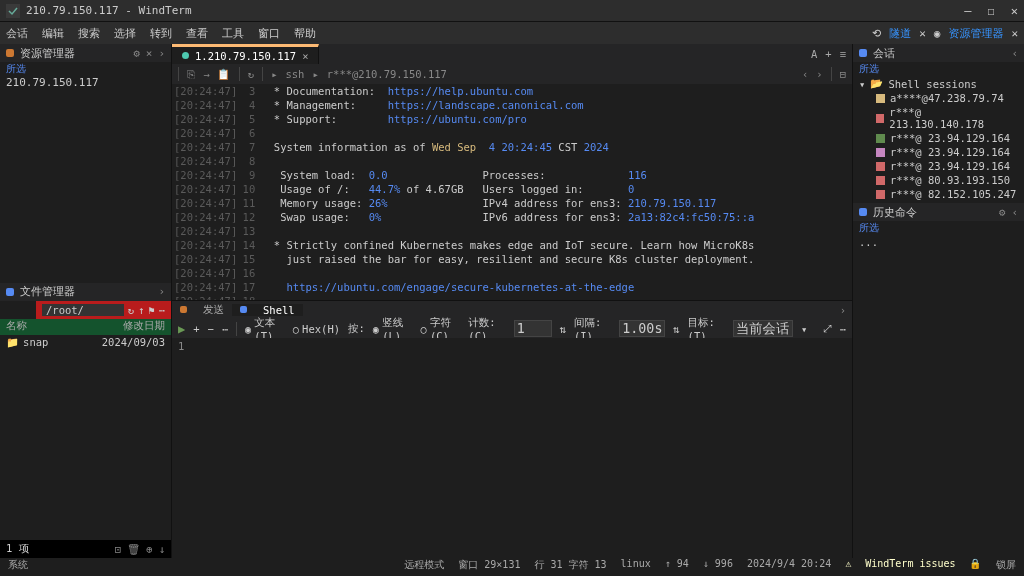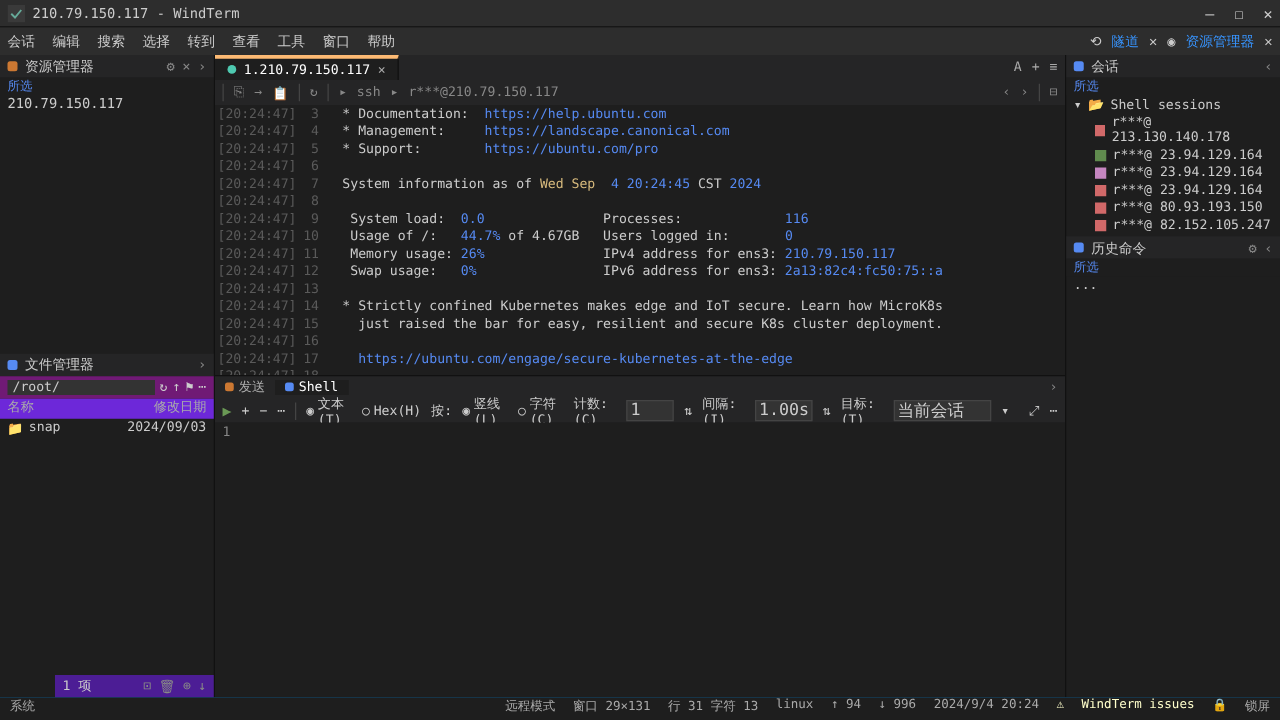--- a/index.html
+++ b/index.html
@@ -15,28 +15,28 @@
 .menubar .right .linkish{color:#3794ff;}
 .mainrow{flex:1;display:flex;min-height:0;}
 .leftcol{width:172px;display:flex;flex-direction:column;border-right:1px solid #111;}
 .panehdr{height:18px;background:#252526;display:flex;align-items:center;padding:0 6px;gap:6px;color:#ccc;}
 .panehdr .dot{width:8px;height:8px;background:#cc7832;border-radius:2px;}
 .panehdr .dot.o{background:#568af2;}
 .panehdr .name{flex:1;font-size:11px;}
 .panehdr .ctl{color:#888;cursor:pointer;font-size:11px;}
 .sub{height:14px;background:#1e1e1e;color:#568af2;padding:0 6px;font-size:10px;}
 .sessitem{height:16px;padding:0 6px;color:#ccc;font-size:11px;}
-.filehdr{height:18px;background:#701a75;display:flex;align-items:center;padding:0 6px;gap:4px;}
+.filehdr{height:18px;background:#b91c1c;display:flex;align-items:center;padding:0 6px;gap:4px;margin-left:36px;}
 .filehdr .path{flex:1;background:#333;padding:0 4px;color:#ccc;}
-.colhdr{height:16px;background:#6d28d9;display:flex;padding:0 6px;color:#aaa;}
+.colhdr{height:16px;background:#14532d;display:flex;padding:0 6px;color:#aaa;}
 .colhdr .c1{flex:1;}
 .filerow{display:flex;padding:1px 6px;color:#ccc;}
 .filerow .c1{flex:1;display:flex;align-items:center;gap:4px;}
 .filerow .fi{color:#d7ba7d;}
-.leftstat{height:18px;background:#4c1d95;display:flex;align-items:center;padding:0 6px;gap:10px;margin-left:44px;}
+.leftstat{height:18px;background:#000000;display:flex;align-items:center;padding:0 6px;gap:10px;}
 .leftstat .r{margin-left:auto;display:flex;gap:6px;color:#888;}
 .center{flex:1;display:flex;flex-direction:column;min-width:0;}
 .tabbar{height:20px;background:#252526;display:flex;align-items:stretch;}
 .tab{display:flex;align-items:center;padding:0 10px;gap:6px;background:#1e1e1e;border-right:1px solid #111;color:#fff;}
 .tab.active{border-top:3px solid #fdba74;}
 .tab .d{width:7px;height:7px;background:#4ec9b0;border-radius:50%;}
 .tab .x{color:#aaa;cursor:pointer;}
 .tabbar .sp{flex:1;}
 .tabbar .tc{display:flex;align-items:center;gap:8px;padding:0 6px;color:#aaa;}
 .toolbar{height:20px;background:#252526;display:flex;align-items:center;padding:0 6px;gap:8px;color:#888;}
@@ -45,21 +45,21 @@
 .toolbar .sp{flex:1;}
 .term{flex:1;background:#1e1e1e;overflow:hidden;font-family:Consolas,monospace;font-size:10.5px;line-height:14px;padding:0;}
 .tl{display:flex;white-space:pre;}
 .ts{color:#5a5a5a;padding:0 2px;}
 .ln{color:#5a5a5a;width:22px;text-align:right;padding-right:6px;}
 .tc{color:#ccc;}
 .c-bl{color:#568af2;}
 .c-ye{color:#d7ba7d;}
 .sendpanel{height:38px;background:#252526;border-top:1px solid #111;}
 .sendtabs{height:17px;display:flex;align-items:center;}
-.sptab{padding:0 8px;color:#aaa;display:flex;align-items:center;gap:4px;justify-content:space-between;}
+.sptab{padding:0 8px;color:#aaa;display:flex;align-items:center;gap:16px;justify-content:space-between;}
 .sptab.a{background:#1e1e1e;color:#fff;}
 .sendctl{height:21px;display:flex;align-items:center;gap:8px;padding:0 6px;color:#ccc;}
 .sendctl .btn{color:#6a9955;font-size:12px;}
 .sendctl label{display:flex;align-items:center;gap:3px;}
 .sendctl input[type=text]{background:#333;border:1px solid #444;color:#ccc;width:38px;padding:0 2px;}
 .sendarea{flex:1;background:#1e1e1e;}
 .rightcol{width:172px;display:flex;flex-direction:column;border-left:1px solid #111;}
 .shellitem{display:flex;align-items:center;gap:5px;padding:1px 6px;color:#ccc;}
 .sq{width:9px;height:9px;}
 .sq.g{background:#d7ba7d;}
@@ -244,21 +244,21 @@
             <span>○</span>
             <span>字符(C)</span>
           </label>
         <span>计数:(C)</span>
         <input type="text" value="1" style="">
         <span>⇅</span>
         <span>间隔:(I)</span>
         <input type="text" style="width: 46px;" value="1.00s">
         <span>⇅</span>
         <span>目标:(T)</span>
-        <input type="text" style="width: 78px;" value="当前会话">
+        <input type="text" style="width: 60px;" value="当前会话">
         <span>▾</span>
         <div style="flex:1"></div>
         <span>⤢</span>
         <span>⋯</span>
       </div>
     </div>
     <div class="sendarea" style="height:160px;padding:2px 6px;color:#888">
       <span>1</span>
     </div>
   </div>
@@ -269,20 +269,25 @@
       <span class="name">会话</span>
       <span class="ctl">‹</span>
     </div>
     <div class="sub">所选</div>
     <div class="shellitem">
       <span>▾</span>
       <span style="color:#d7ba7d">📂</span>
       <span>Shell sessions</span>
     </div>
     <div id="shelllist">
+        <div class="shellitem">
+          <span style="width:12px"></span>
+          <span class="sq g"></span>
+          <span>a****@47.238.79.74</span>
+        </div>
         <div class="shellitem">
           <span style="width:12px"></span>
           <span class="sq r"></span>
           <span>r***@ 213.130.140.178</span>
         </div>
         <div class="shellitem">
           <span style="width:12px"></span>
           <span class="sq gr"></span>
           <span>r***@ 23.94.129.164</span>
         </div>

